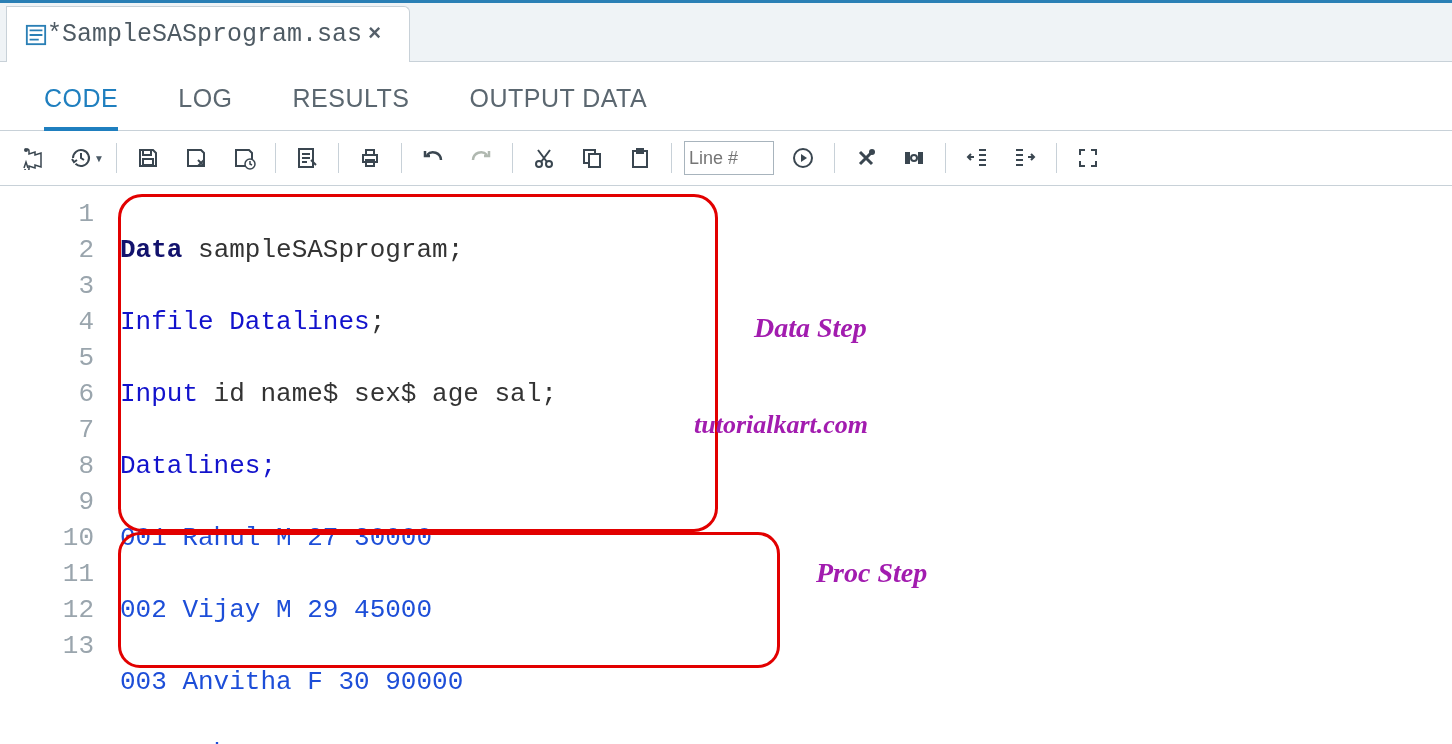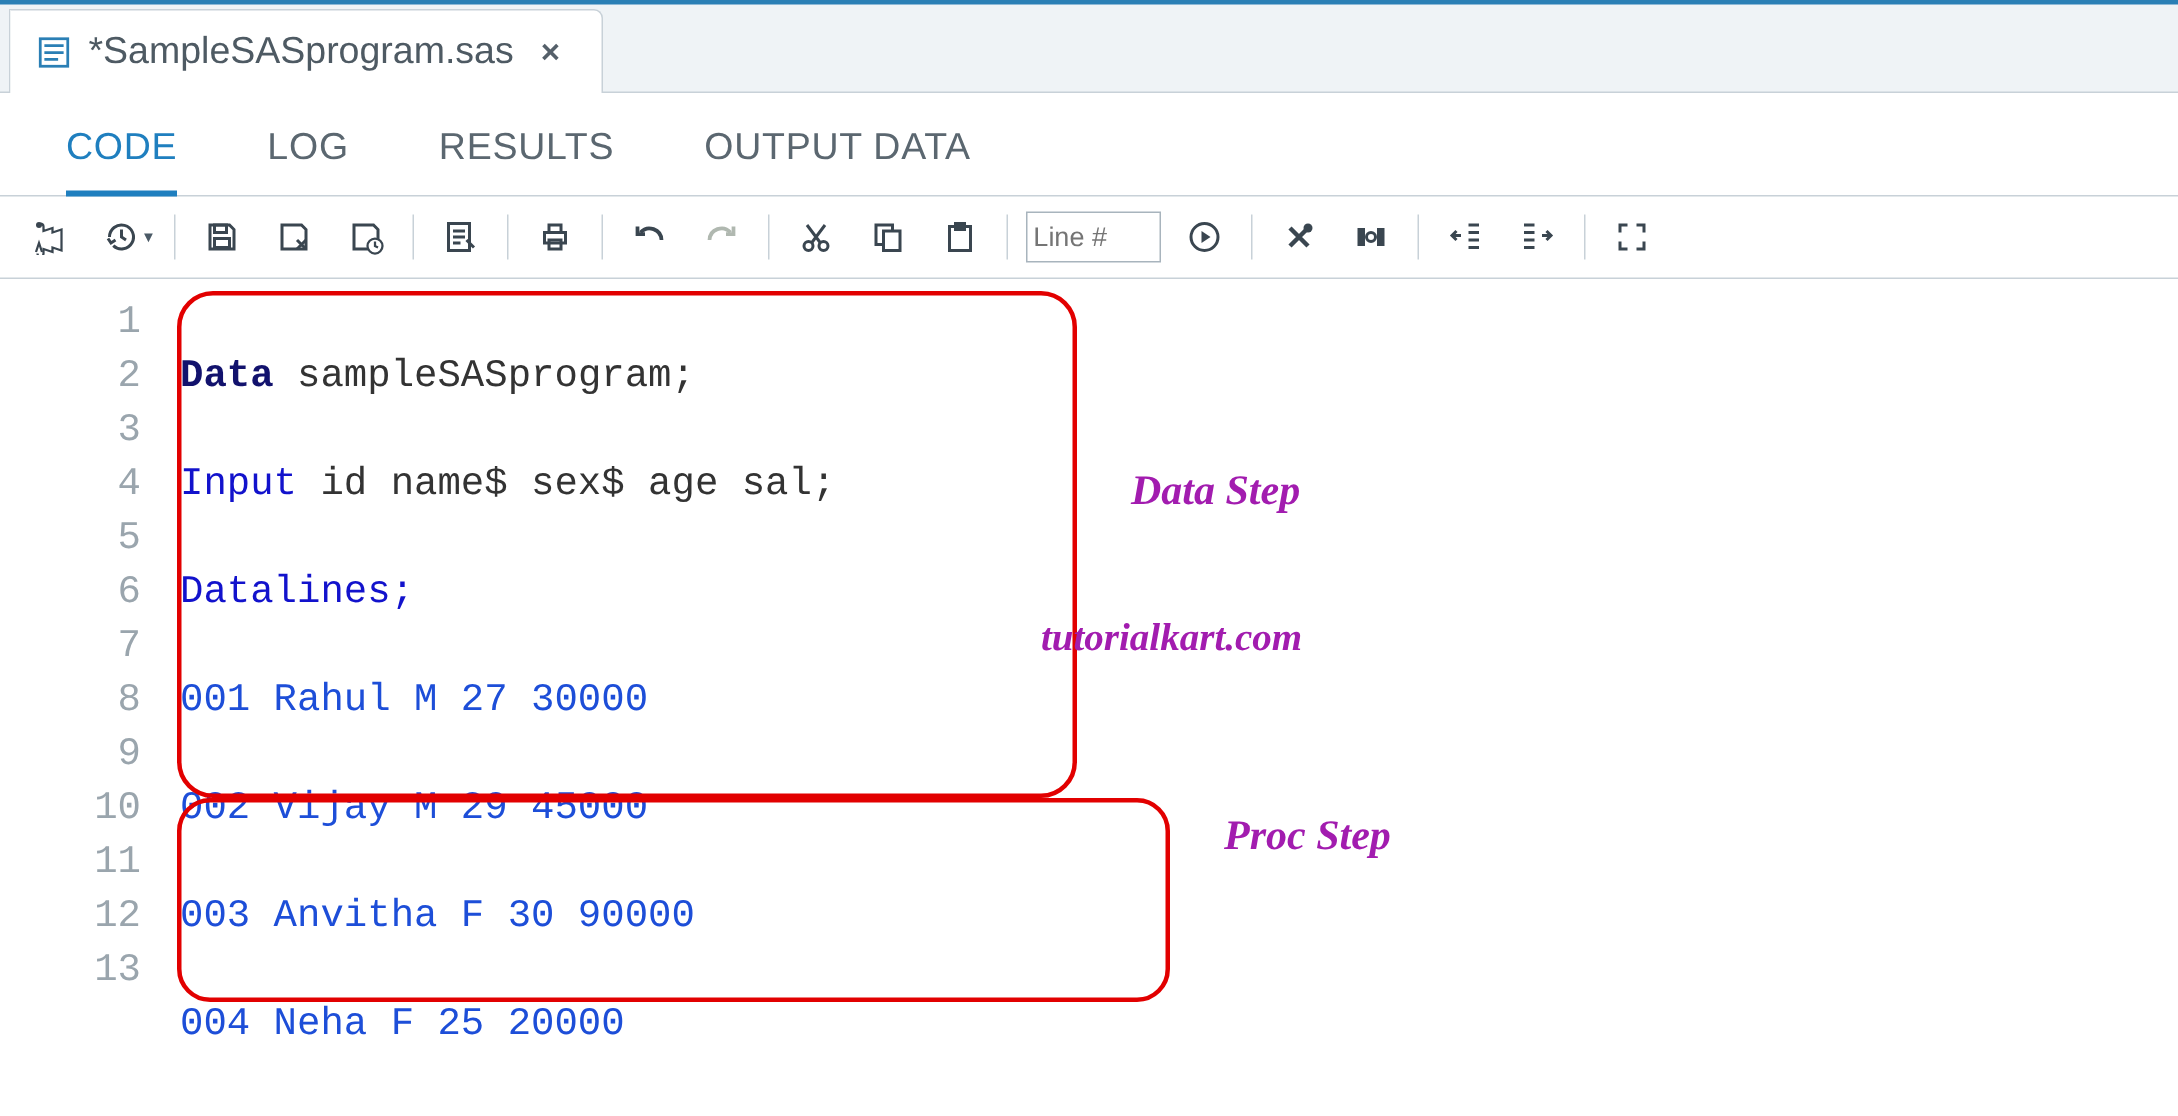--- a/index.html
+++ b/index.html
@@ -17,31 +17,31 @@
     display: flex;
     align-items: flex-end;
     border-top: 3px solid #2a7fb5;
     background: #eff3f6;
     height: 62px;
     border-bottom: 1px solid #c8d1d8;
   }
   .file-tab {
     display: flex;
     align-items: center;
-    gap: 12px;
     background: #fff;
     padding: 12px 22px 12px 18px;
     border: 1px solid #c8d1d8;
     border-bottom: none;
     border-radius: 0 6px 0 0;
     margin-bottom: -1px;
     margin-left: 6px;
     font-size: 25px;
     color: #4e5a63;
     height: 56px;
+    font-family: Liberation Mono, monospace;
   }
   .file-icon { width: 22px; height: 24px; display:inline-block; }
   .file-icon svg { width:100%; height:100%; }
   .dirty-name { color:#4e5a63; }
   .close-x {
     font-size: 22px; color:#55606a; padding: 0 6px; cursor:pointer;
     font-weight: bold;
   }
 
   
@@ -99,21 +99,21 @@
   }
   .anno-box2 {
     position:absolute; left:118px; top:346px; width:662px; height:136px;
     border:3px solid #e20000; border-radius:22px; pointer-events:none;
   }
   .anno-label {
     position:absolute; color:#a21caf; font-style:italic; font-weight:bold;
     font-family: Liberation Serif, serif; font-size:28px;
   }
   .anno-label.ds { left:754px; top:126px; }
-  .anno-label.ps { left:816px; top:356px; }
+  .anno-label.ps { left:816px; top:371px; }
   .anno-label.site { left:694px; top:224px; font-style:italic; font-weight:bold; font-size:26px; }
 </style>
 </head>
 <body>
 
 <div class="window">
 
   <div class="file-tab-row">
     <div class="file-tab">
       <span class="file-icon">
@@ -277,20 +277,21 @@
         <div>7</div>
         <div>8</div>
         <div>9</div>
         <div>10</div>
         <div>11</div>
         <div>12</div>
         <div>13</div>
       </div>
       <div class="code">
 <span class="line"><span class="kw-navy">Data</span><span class="txt"> sampleSASprogram</span><span class="txt">;</span></span>
+<span class="line"><span class="kw-blue">Infile</span><span class="kw-blue"> Datalines</span><span class="txt">;</span></span>
 <span class="line"><span class="kw-blue">Input</span><span class="txt"> id name$ sex$ age sal</span><span class="txt">;</span></span>
 <span class="line"><span class="kw-blue">Datalines;</span></span>
 <span class="line"><span class="txt-brown">001 Rahul M 27 30000</span></span>
 <span class="line"><span class="txt-brown">002 Vijay M 29 45000</span></span>
 <span class="line"><span class="txt-brown">003 Anvitha F 30 90000</span></span>
 <span class="line"><span class="txt-brown">004 Neha F 25 20000</span></span>
 
 
 
 

